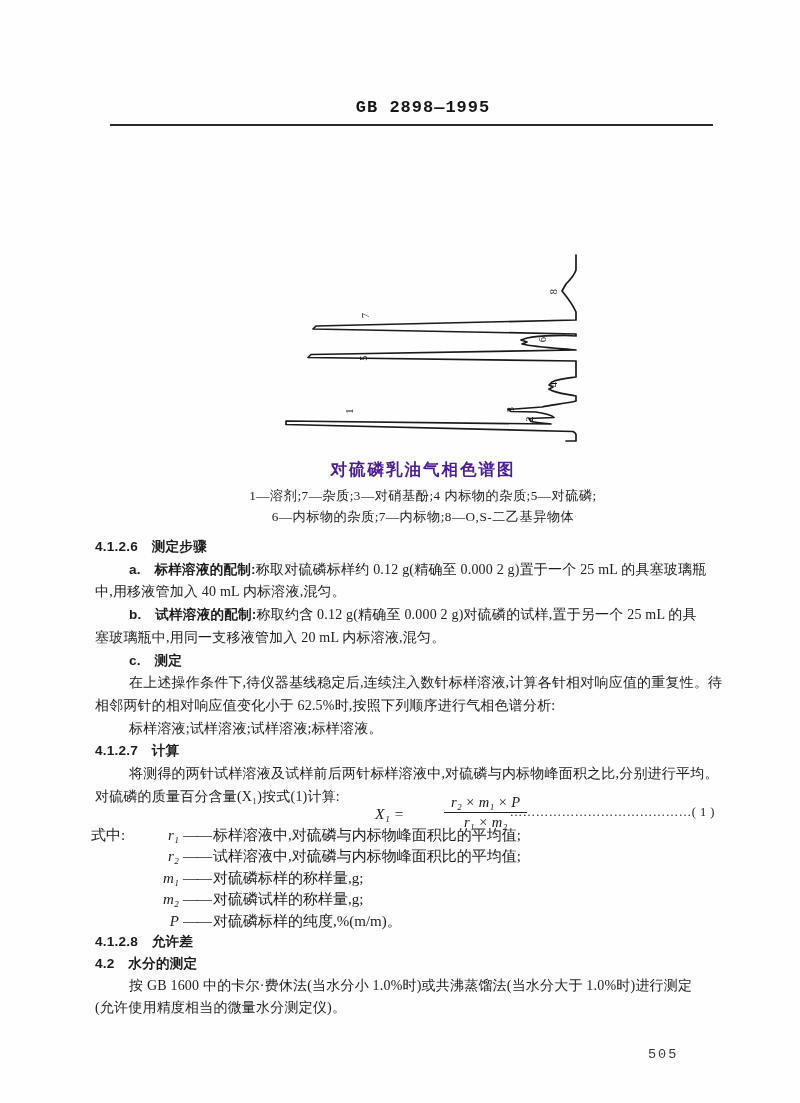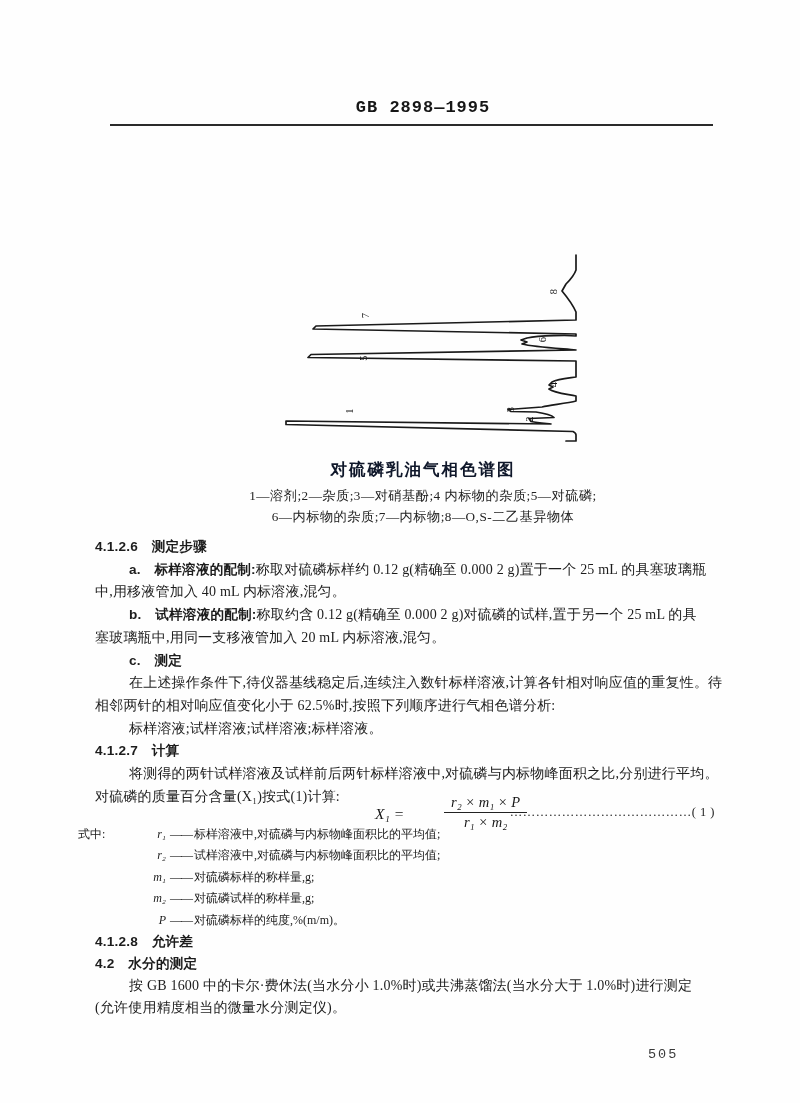--- a/index.html
+++ b/index.html
@@ -27,37 +27,37 @@
   }
   
   .ln{white-space:nowrap; font-size:14px; letter-spacing:0.2px; line-height:25.5px; color:#1c1c1c;}
   .ind{padding-left:34px;}
   .bseg{font-weight:700; font-family:"Liberation Sans","DejaVu Sans",sans-serif; font-size:13.6px;}
   .intro{position:absolute; left:95px; top:133px; width:640px;}
   
   .figure-wrap{position:absolute; left:280px; top:250px; width:300px; height:196px;}
   .fig-caption{
     position:absolute; left:46px; top:459px; width:754px; text-align:center;
-    font-weight:700; font-size:16.5px; letter-spacing:2px; color:#0f172a;
+    font-weight:700; font-size:16.5px; letter-spacing:2px; color:#4c1d95;
     font-family:"Liberation Sans","DejaVu Sans",sans-serif;
   }
   .fig-legend1{position:absolute; left:46px; top:487px; width:754px; text-align:center; font-size:13.2px; color:#222; letter-spacing:0.5px;}
   .fig-legend2{position:absolute; left:46px; top:508px; width:754px; text-align:center; font-size:13.2px; color:#222; letter-spacing:0.5px;}
   
   .bodyblock{position:absolute; left:95px; top:536px; width:640px;}
   .bodyblock .ln{line-height:22.7px;}
   
   .formula{position:absolute; left:95px; top:794px; width:620px; height:44px; font-family:"Liberation Serif","DejaVu Serif",serif;}
   .f-lhs{position:absolute; left:280px; top:11px; font-style:italic; font-size:15.5px; color:#161616;}
   .f-frac{position:absolute; left:330px; top:0; text-align:center; font-style:italic; font-size:14.5px; color:#161616;margin-left:19px;}
   .f-num{padding:0 7px 1px; border-bottom:1.5px solid #222;}
   .f-den{padding-top:1px;}
   .f-dots{position:absolute; right:0px; top:11px; font-size:12.5px; color:#222; letter-spacing:0.5px; white-space:nowrap;}
   
-  .def-row{position:absolute; left:78px; white-space:nowrap; font-size:12px; color:#1c1c1c;}
+  .def-row{position:absolute; left:91px; white-space:nowrap; font-size:15px; color:#1c1c1c;}
   .def-prefix{display:inline-block; width:56px;}
   .def-var{display:inline-block; width:32px; text-align:right; font-style:italic; font-family:"Liberation Serif","DejaVu Serif",serif;}
   .def-dash{margin:0 2px 0 4px; letter-spacing:-1px;}
   
   .tailblock{position:absolute; left:95px; top:931px; width:640px;}
   .tailblock .ln{line-height:22px;}
   .page-num{
     position:absolute; left:648px; top:1047px; font-size:13.5px; color:#3a3a3a; letter-spacing:2px;
     font-family:"Liberation Mono","DejaVu Sans Mono",monospace;
   }
@@ -90,21 +90,21 @@
         <text text-anchor="middle" transform="rotate(-90 557 384.5)" x="557" y="384.5">4</text>
         <text text-anchor="middle" transform="rotate(-90 367 358)" x="367" y="358">5</text>
         <text text-anchor="middle" transform="rotate(-90 546 339.5)" x="546" y="339.5">6</text>
         <text text-anchor="middle" transform="rotate(-90 369 315.5)" x="369" y="315.5">7</text>
         <text text-anchor="middle" transform="rotate(-90 557 291.5)" x="557" y="291.5">8</text>
       </g>
     </svg>
   </div>
 
   <div class="fig-caption">对硫磷乳油气相色谱图</div>
-  <div class="fig-legend1">1—溶剂;2—杂质;3—对硝基酚;4 内标物的杂质;5—对硫磷;</div>
+  <div class="fig-legend1">1—溶剂;7—杂质;3—对硝基酚;4 内标物的杂质;5—对硫磷;</div>
   <div class="fig-legend2">6—内标物的杂质;7—内标物;8—O,S-二乙基异物体</div>
 
   <div class="bodyblock">
     <div class="ln"><b class="bseg">4.1.2.6　测定步骤</b><span></span></div>
     <div class="ln ind"><b class="bseg">a.　标样溶液的配制:</b><span>称取对硫磷标样约 0.12 g(精确至 0.000 2 g)置于一个 25 mL 的具塞玻璃瓶</span></div>
     <div class="ln"><b class="bseg"></b><span>中,用移液管加入 40 mL 内标溶液,混匀。</span></div>
     <div class="ln ind"><b class="bseg">b.　试样溶液的配制:</b><span>称取约含 0.12 g(精确至 0.000 2 g)对硫磷的试样,置于另一个 25 mL 的具</span></div>
     <div class="ln"><b class="bseg"></b><span>塞玻璃瓶中,用同一支移液管加入 20 mL 内标溶液,混匀。</span></div>
     <div class="ln ind"><b class="bseg">c.　测定</b><span></span></div>
     <div class="ln ind"><b class="bseg"></b><span>在上述操作条件下,待仪器基线稳定后,连续注入数针标样溶液,计算各针相对响应值的重复性。待</span></div>

